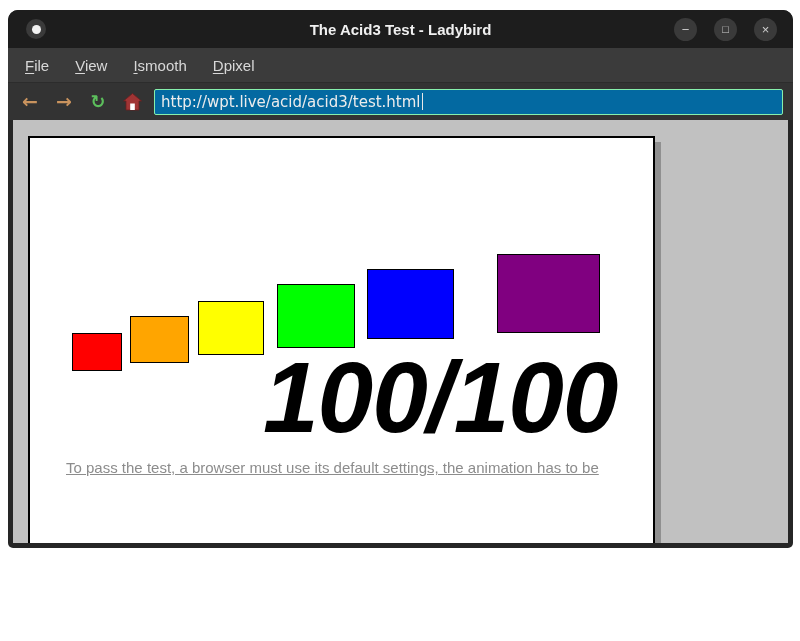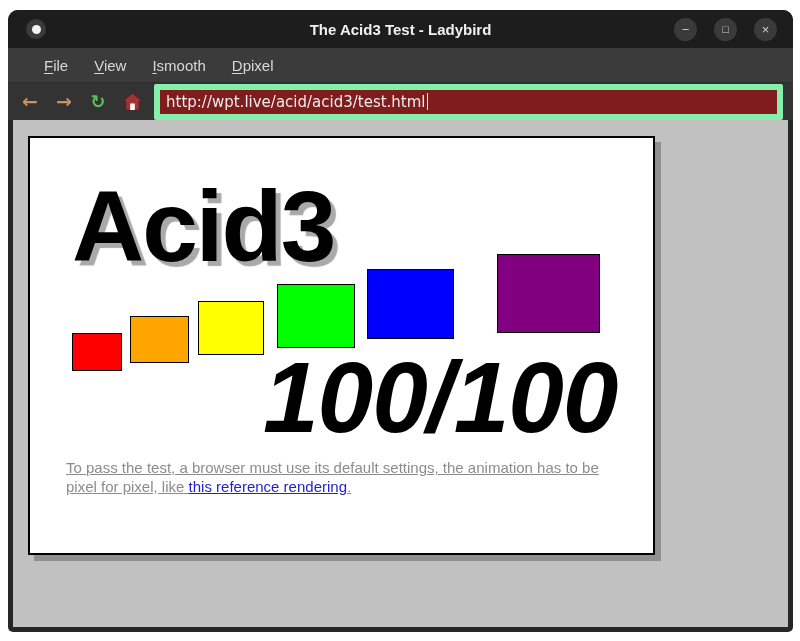--- a/index.html
+++ b/index.html
@@ -2,21 +2,21 @@
 <html><head>
 <meta charset="utf-8">
 <style>
   html,body{margin:0;padding:0;}
   body{
     width:800px;height:641px;background:#ffffff;position:relative;
     font-family:"Liberation Sans", sans-serif;overflow:hidden;
   }
   
   .window{
-    position:absolute;left:8px;top:10px;width:785px;height:622px;
+    position:absolute;left:8px;top:10px;width:785px;height:538px;
     background:#262626;border-radius:10px 10px 5px 5px;
     display:flex;flex-direction:column;overflow:hidden;
   }
   
   .titlebar{
     height:38px;background:#1d1d1d;display:flex;align-items:center;
     flex-shrink:0;position:relative;
   }
   .app-icon{
     width:20px;height:20px;border-radius:50%;background:#3a3a3a;
@@ -30,38 +30,38 @@
   .win-buttons{margin-left:auto;display:flex;gap:17px;margin-right:16px;}
   .win-btn{
     width:23px;height:23px;border-radius:50%;background:#3a3a3a;
     color:#cfcfcf;display:flex;align-items:center;justify-content:center;
     font-size:13px;line-height:1;cursor:default;
   }
   .win-btn.max{font-size:11px;}
   
   .menubar{
     height:34px;background:#3b3b3b;display:flex;align-items:center;
-    padding-left:36px;gap:26px;flex-shrink:0;border-bottom:1px solid #2c2c2c;
+    padding-left:17px;gap:26px;flex-shrink:0;border-bottom:1px solid #2c2c2c;
   }
   .menu-item{color:#d8d8d8;font-size:15px;cursor:default;}
   .menu-item .mn{text-decoration:underline;text-underline-offset:2px;}
   
   .toolbar{
     height:37px;background:#333333;display:flex;align-items:center;
     padding:0 10px;gap:10px;flex-shrink:0;
   }
   .tool-btn{
     width:24px;height:24px;display:flex;align-items:center;justify-content:center;
     font-size:19px;font-weight:bold;line-height:1;cursor:default;
     font-family:"DejaVu Sans", sans-serif;
   }
   .tool-btn.back,.tool-btn.fwd{color:#c9935e;}
   .tool-btn.refresh{color:#5cbf5c;font-size:18px;}
   .urlbar{
-    flex:1;height:24px;background:#7f1d1d;border:6px solid #86efac;
+    flex:1;height:24px;background:#0369a1;border:1px solid #86efac;
     border-radius:2px;display:flex;align-items:center;padding:0 6px;
     color:#ececec;font-size:15px;font-family:"DejaVu Sans", sans-serif;
     white-space:nowrap;overflow:hidden;
   }
   .caret{display:inline-block;width:1.5px;height:17px;background:#e8e8e8;margin-left:1px;}
   
   .viewport{
     flex:1;background:#c1c1c1;margin:0 5px 5px 5px;position:relative;overflow:hidden;
   }
   .webpage{
@@ -141,32 +141,30 @@
     </div>
     <div class="urlbar" role="textbox">
       <span>http://wpt.live/acid/acid3/test.html</span>
       <span class="caret"></span>
     </div>
   </div>
 
   <div class="viewport">
     <div class="webpage">
 
-      <h1 class="acid-heading">Acid3</h1>
 
       <div class="cbox red" style="background-color: rgb(255, 0, 0);"></div>
       <div class="cbox orange" style="background-color: rgb(255, 165, 0);"></div>
       <div class="cbox yellow" style="background-color: rgb(255, 255, 0);"></div>
       <div class="cbox green" style="background-color: rgb(0, 255, 0);"></div>
       <div class="cbox blue" style="background-color: rgb(0, 0, 255);"></div>
       <div class="cbox purple" style="background-color: rgb(128, 0, 128);"></div>
 
       <div class="score">100/100</div>
 
       <p class="desc">
         <span class="pline">To pass the test, a browser must use its default settings, the animation has to be</span>
-        <span class="pline"><span>pixel for pixel, like </span><a>this reference rendering</a><span>.</span></span>
       </p>
 
     </div>
   </div>
 
 </div>
 
 </body></html>

